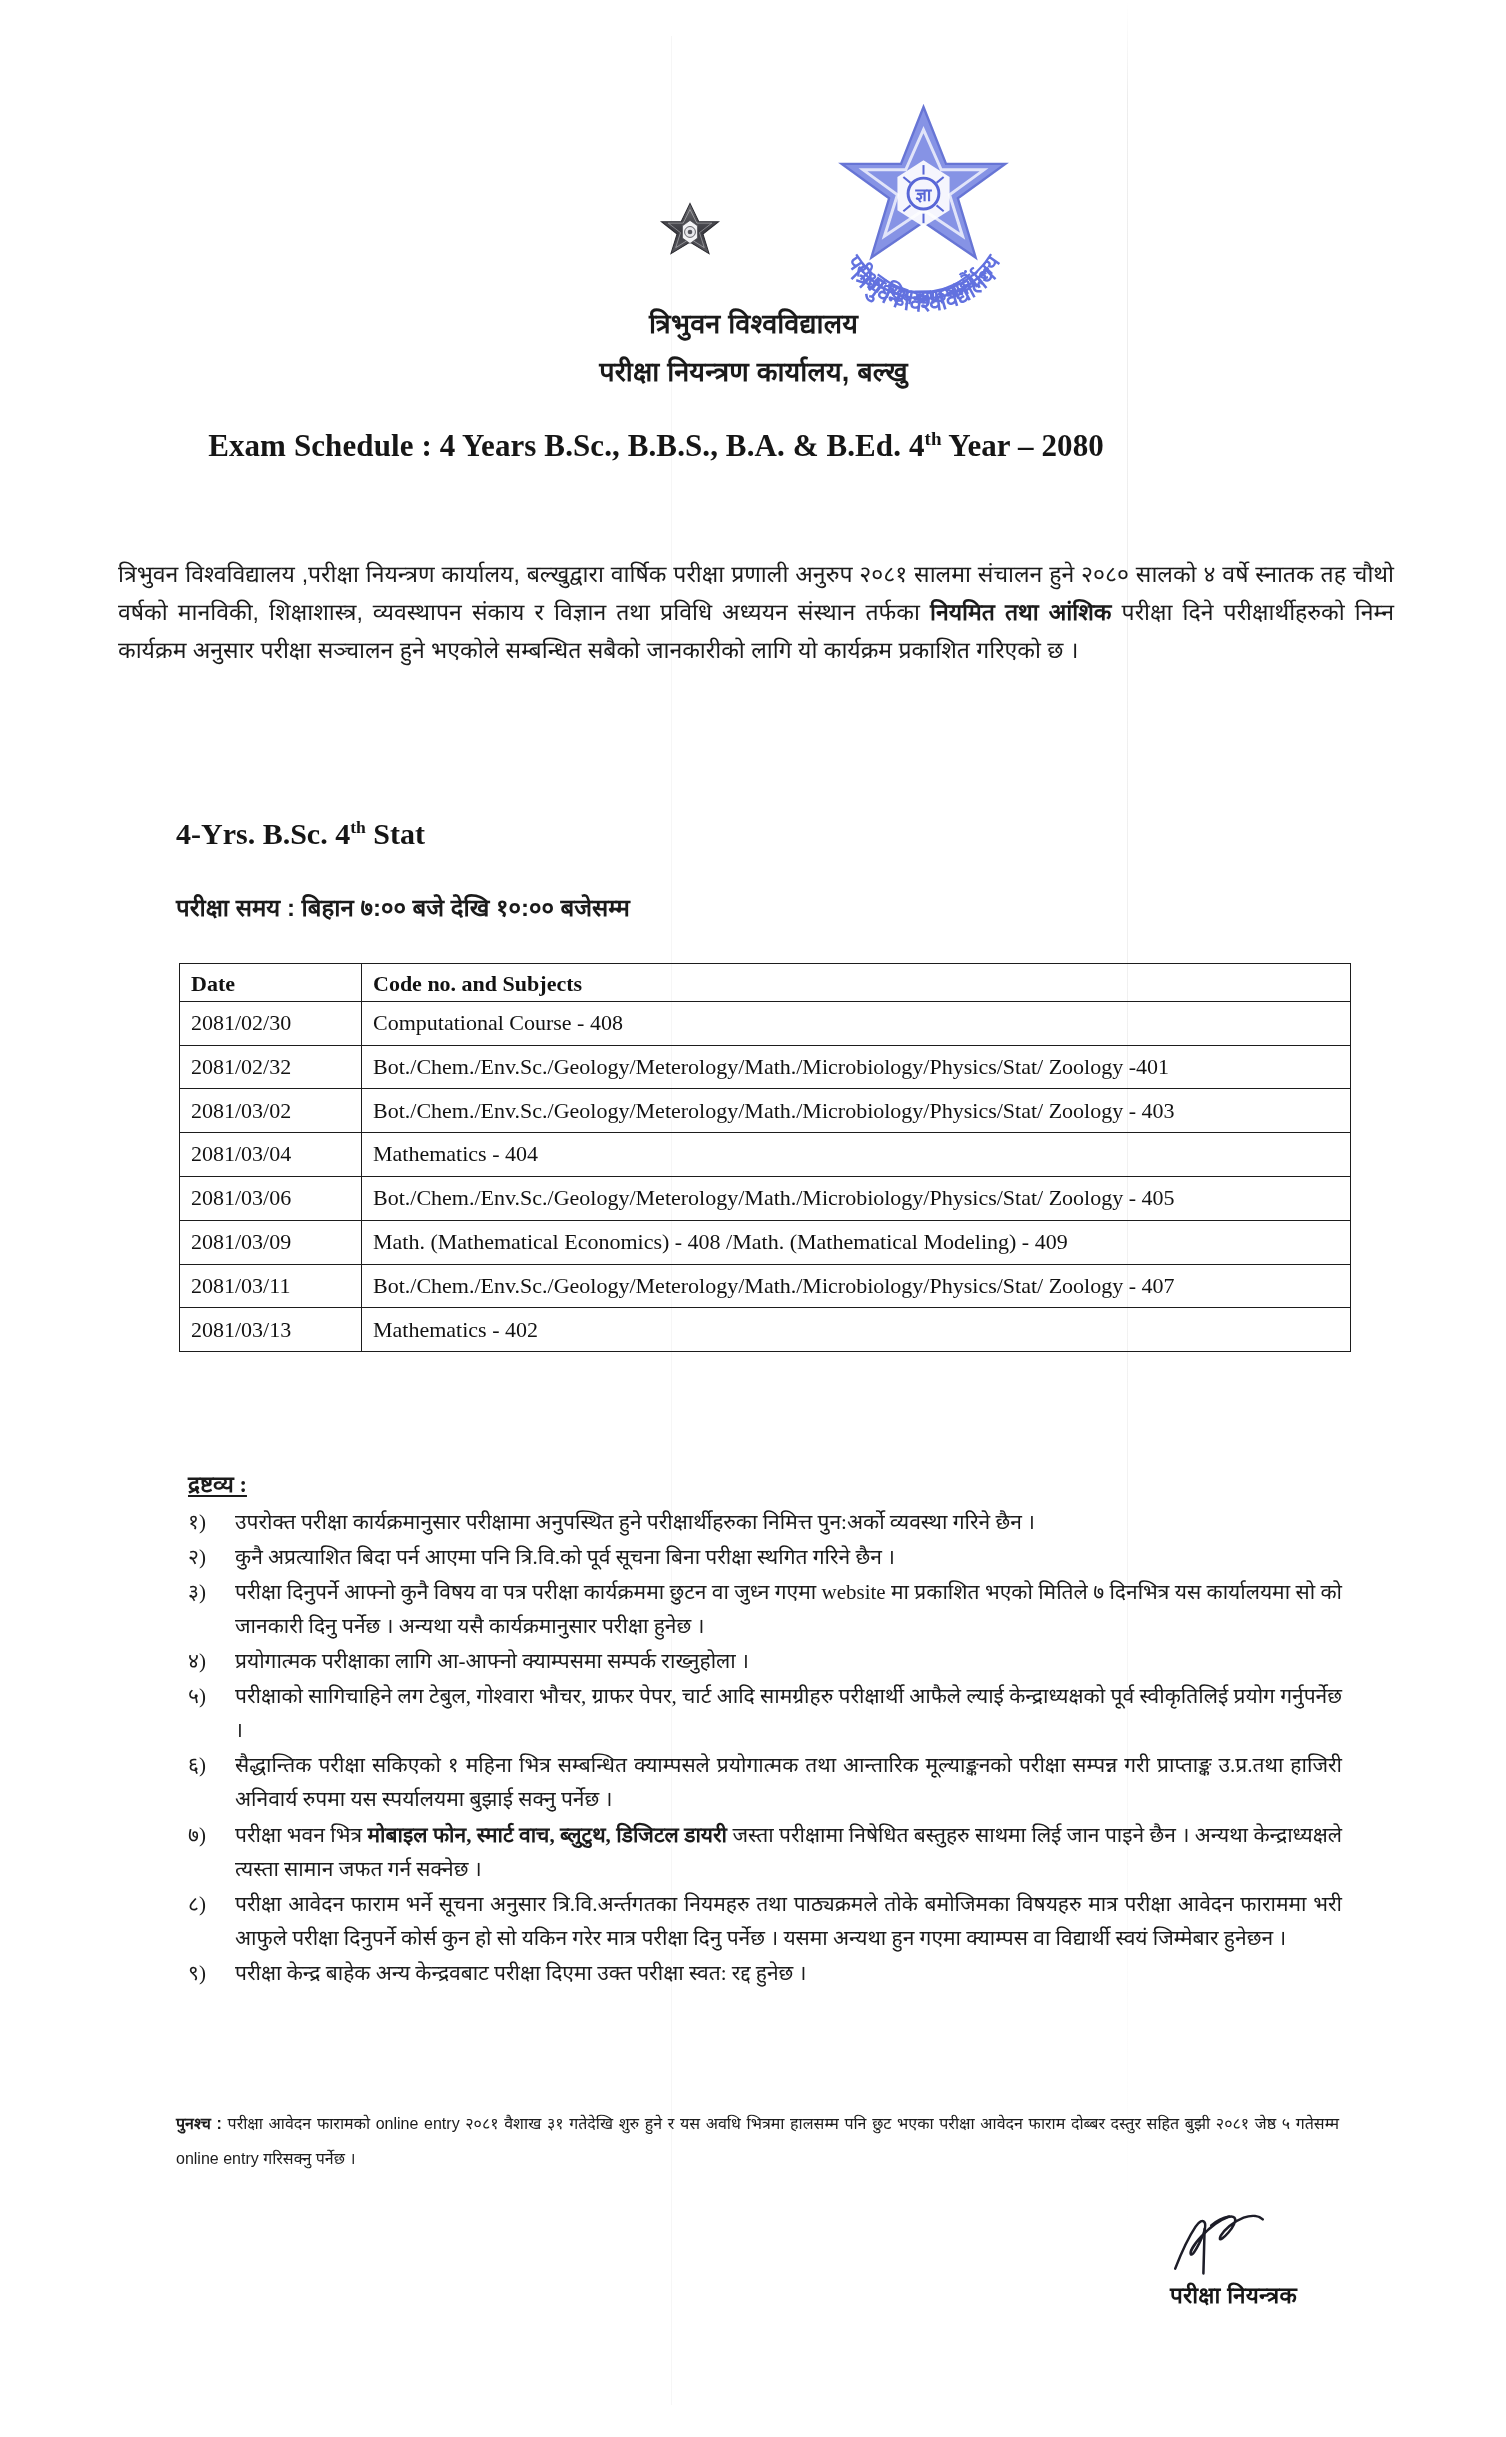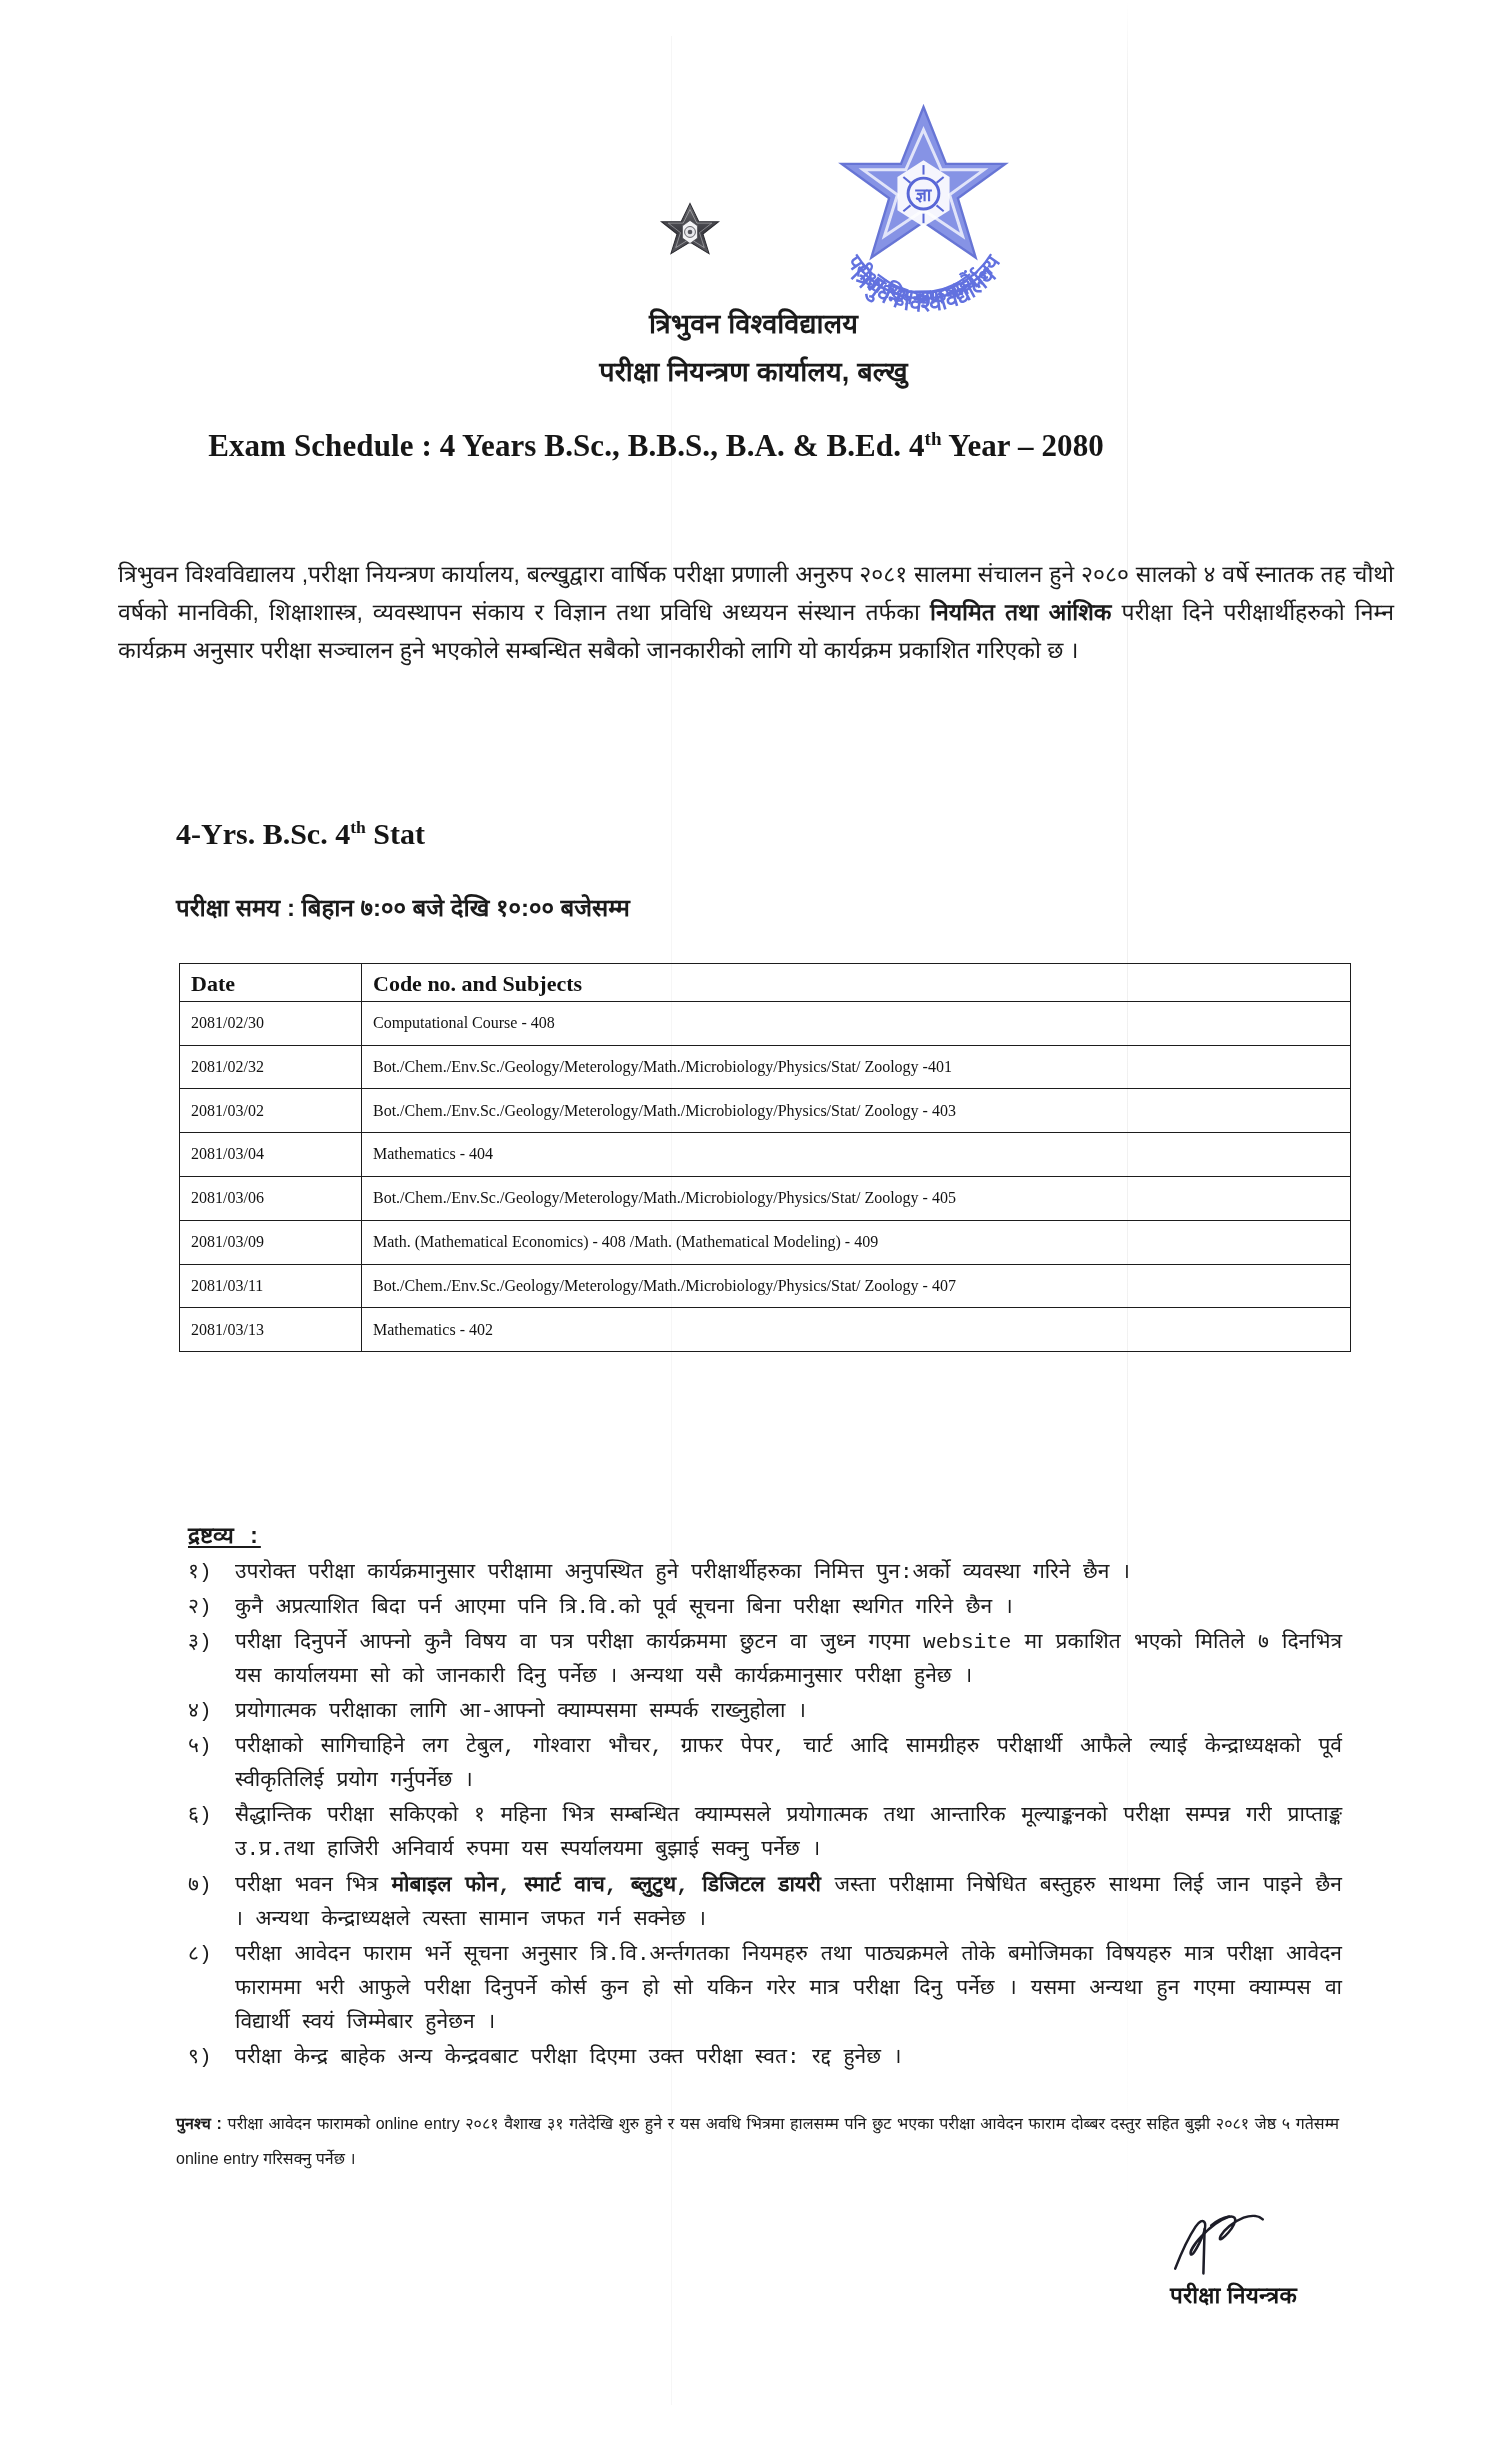--- a/index.html
+++ b/index.html
@@ -138,42 +138,42 @@
   }
   table.sched {
     border-collapse: collapse;
     width: 100%;
     table-layout: fixed;
     font-family: "Liberation Serif", serif;
   }
   table.sched th, table.sched td {
     border: 1.2px solid #1d1d1d;
     padding: 4.3px 8.5px 5.5px 11px;
-    font-size: 16px;
+    font-size: 22px;
     line-height: 33px;
     vertical-align: top;
     text-align: left;
     color: #121212;
   }
   table.sched th {
     font-weight: 700;
     font-size: 22px;
     line-height: 27px;
     padding-top: 5.5px;
     padding-bottom: 4.3px;
   }
   table.sched col.c-date { width: 182px; }
 
   
   .notes {
     position: absolute;
     left: 188px;
-    top: 1519px;
+    top: 1468px;
     width: 1154px;
-    font-family: Liberation Mono, monospace;
+    font-family: Liberation Serif, serif;
     color: #1b1b1b;
   }
   .notes-title {
     font-size: 22.5px;
     font-weight: 700;
     text-decoration: underline;
     text-underline-offset: 3px;
     margin-bottom: 5.5px;
   }
   ol.note-list {

